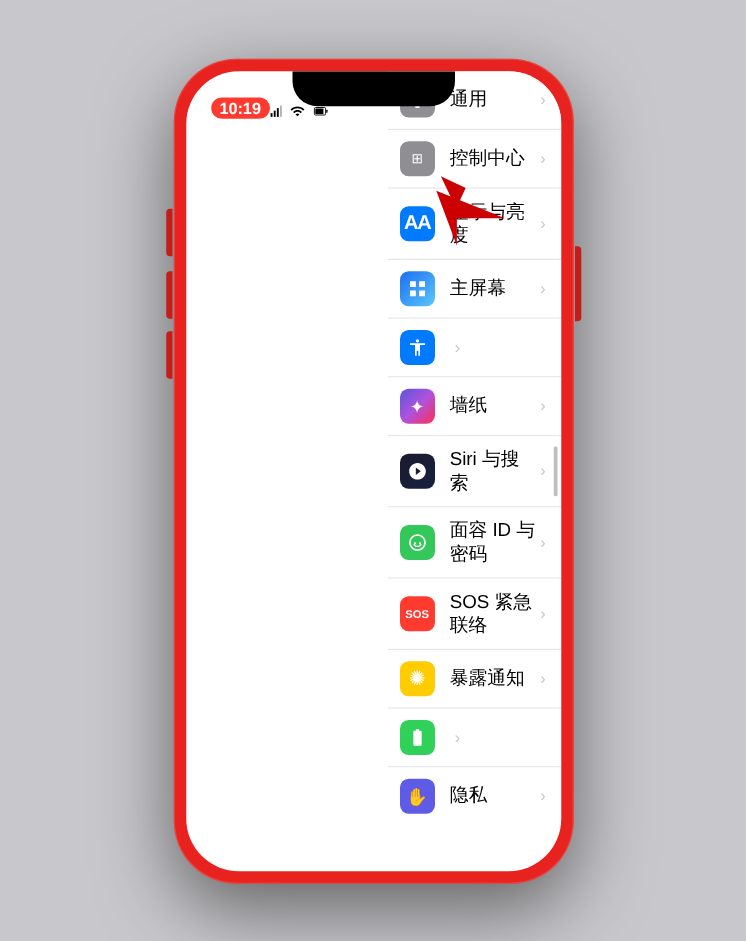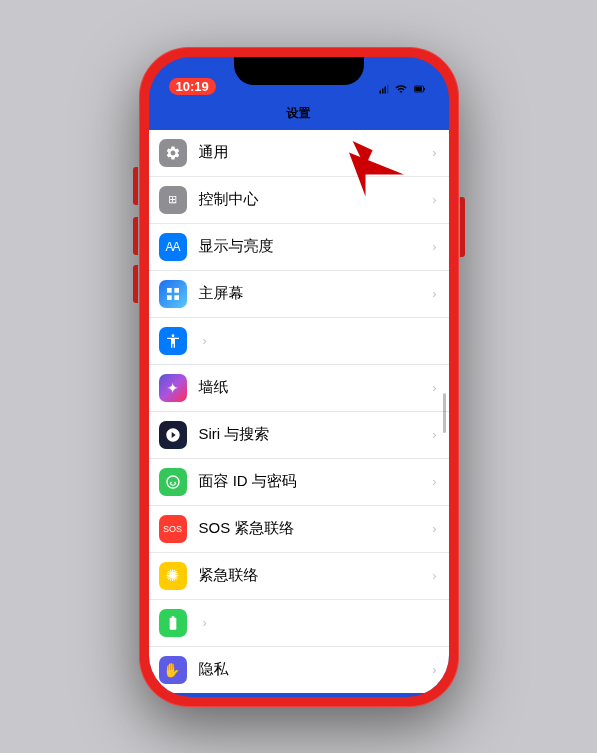--- a/index.html
+++ b/index.html
@@ -43,26 +43,26 @@
       top: 150px;
       width: 5px;
       height: 60px;
       background: #c41c18;
       border-radius: 0 3px 3px 0;
     }
 
     .phone-screen {
       width: 100%;
       height: 100%;
-      background: #1d4ed8;
+      background: #ffffff;
       border-radius: 42px;
       overflow: hidden;
       position: relative;
       display: flex;
-      flex-direction: column;
+      flex-direction: row;
     }
 
     
     .notch {
       position: absolute;
       top: 0;
       left: 50%;
       transform: translateX(-50%);
       width: 130px;
       height: 28px;
@@ -200,31 +200,31 @@
       border-radius: 2px;
       z-index: 5;
     }
 
     
     .icon-gray { background: #8e8e93; }
     .icon-blue { background: #007aff; }
     .icon-green { background: #34c759; }
     .icon-red-sos {
       background: #ff3b30;
-      font-weight: 400;
+      font-weight: 700;
       font-size: 9px;
     }
     .icon-yellow { background: #ffcc00; }
     .icon-green2 { background: #30d158; }
     .icon-hand { background: #5e5ce6; }
 
     .icon-aa {
       background: #007aff;
-      font-size: 12px;
-      font-weight: 400;
+      font-size: 16px;
+      font-weight: 700;
       letter-spacing: -1px;
     }
 
     
     svg { width: 16px; height: 16px; fill: white; }
 
     .wallpaper-icon {
       background: linear-gradient(135deg, #5856d6, #af52de, #ff2d55);
     }
 
@@ -329,21 +329,21 @@
           <span class="item-label">面容 ID 与密码</span>
           <span class="item-chevron">›</span>
         </div>
         <div class="settings-item">
           <div class="item-icon icon-red-sos">SOS</div>
           <span class="item-label">SOS 紧急联络</span>
           <span class="item-chevron">›</span>
         </div>
         <div class="settings-item">
           <div class="item-icon icon-yellow" style="font-size:16px;">✺</div>
-          <span class="item-label">紧急联络</span>
+          <span class="item-label">暴露通知</span>
           <span class="item-chevron">›</span>
         </div>
         <div class="settings-item">
           <div class="item-icon icon-green2">
             <svg viewBox="0 0 24 24">
                 <path d="M15.67 4H14V2h-4v2H8.33C7.6 4 7 4.6 7 5.33v15.33C7 21.4 7.6 22 8.33 22h7.33c.74 0 1.34-.6 1.34-1.33V5.33C17 4.6 16.4 4 15.67 4z"></path>
               </svg>
           </div>
           <span class="item-chevron">›</span>
         </div>

